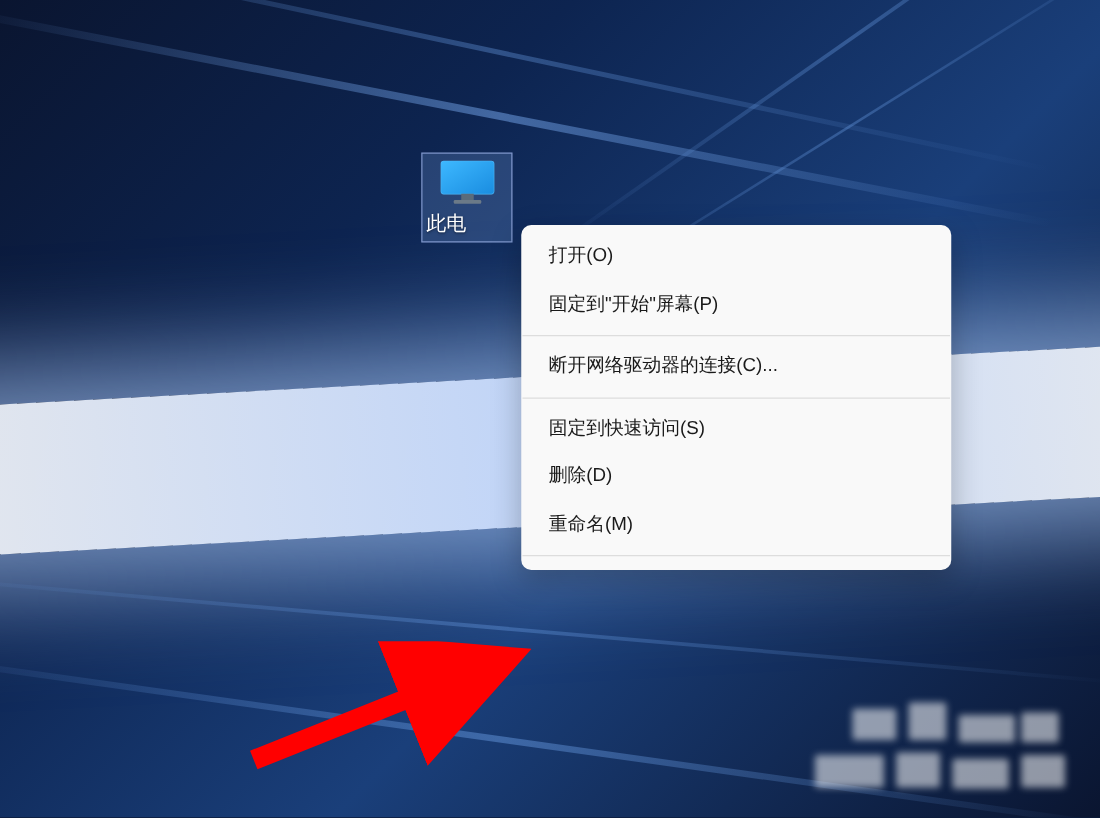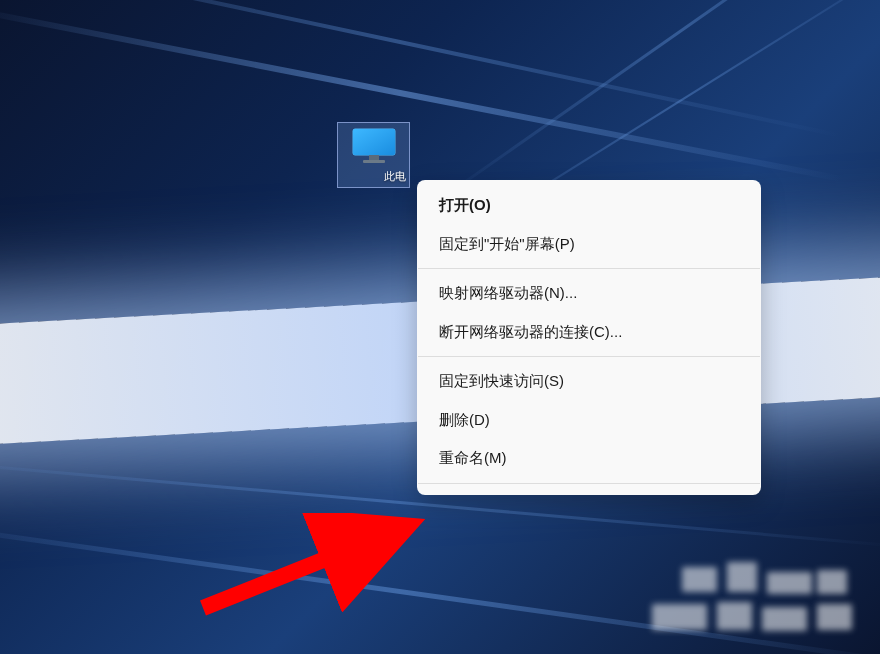--- a/index.html
+++ b/index.html
@@ -59,22 +59,22 @@
     }
     .desktop-icon .icon-img {
       width: 50px;
       height: 40px;
       display: flex;
       align-items: center;
       justify-content: center;
     }
     .desktop-icon .icon-label {
       color: #ffffff;
-      font-size: 11px;
-      text-align: right;
+      font-size: 16px;
+      text-align: left;
       margin-top: 3px;
       white-space: nowrap;
       overflow: hidden;
       width: 100%;
       text-shadow: 0 1px 2px rgba(0,0,0,0.5);
     }
 
     .context-menu {
       position: absolute;
       left: 417px;
@@ -86,21 +86,21 @@
       padding: 6px 0;
       font-size: 15px;
       color: #1a1a1a;
     }
     .menu-item {
       padding: 8px 22px;
       cursor: pointer;
       line-height: 1.5;
     }
     .menu-item.bold {
-      font-weight: 700;
+      font-weight: 400;
     }
     .menu-sep {
       height: 1px;
       background: #dddddd;
       margin: 5px 1px;
     }
 
     .arrow {
       position: absolute;
       left: 178px;
@@ -150,21 +150,20 @@
       </defs>
     </svg>
   </div>
   <div class="icon-label">此电</div>
 </div>
 
 <div class="context-menu" id="ctx-menu">
     <div class="menu-item bold">打开(O)</div>
     <div class="menu-item">固定到"开始"屏幕(P)</div>
     <div class="menu-sep"></div>
-    <div class="menu-item">映射网络驱动器(N)...</div>
     <div class="menu-item">断开网络驱动器的连接(C)...</div>
     <div class="menu-sep"></div>
     <div class="menu-item">固定到快速访问(S)</div>
     <div class="menu-item">删除(D)</div>
     <div class="menu-item">重命名(M)</div>
     <div class="menu-sep"></div>
   </div>
 
 <svg class="arrow" width="260" height="110">
   <defs>

